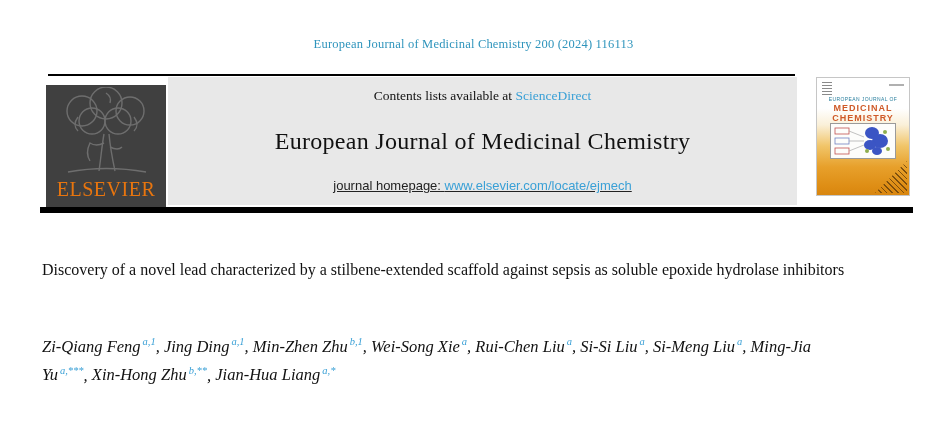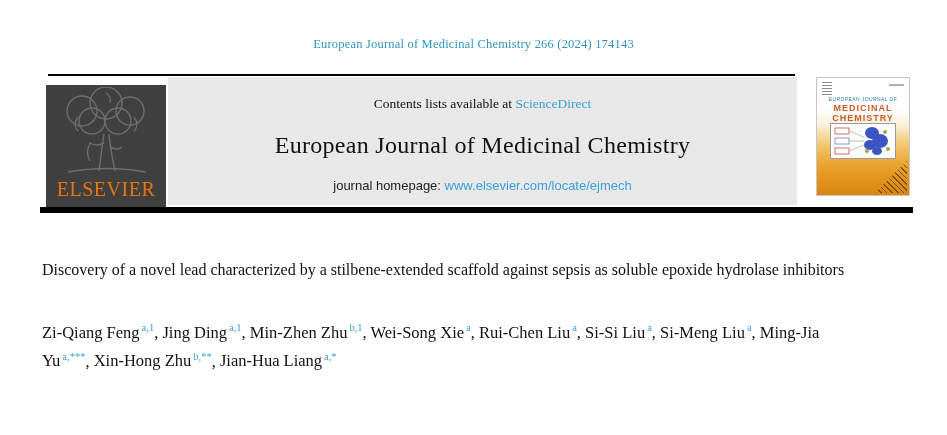--- a/index.html
+++ b/index.html
@@ -19,26 +19,26 @@
   .logo-cell{position:absolute; top:85px; left:46px; width:120px; height:126px; background:#404040; text-align:center;}
   .tree-icon{display:block; margin:2px auto 0 auto;}
   .elsevier-wordmark{
     display:block; margin-top:1px; font-size:20px; color:var(--elsevier-orange,#e8750e);
     letter-spacing:.5px; font-family:"Liberation Serif", serif;
   }
   .banner{
     position:absolute; top:77px; left:168px; width:629px; height:128px;
     background:var(--banner-gray,#e8e8e8);
     display:flex; flex-direction:column; justify-content:space-between;
-    text-align:center; box-sizing:border-box; padding:19px 0 12px 0;
+    text-align:center; box-sizing:border-box; padding:11px 0 12px 0;
   }
   .contents-line{font-size:13.5px; color:#111;}
   .link{color:var(--link-blue,#3aa0d6); text-decoration:none; cursor:pointer;}
   .journal-title{font-size:24px; color:#111; letter-spacing:.3px;}
-  .homepage-line{font-family:"Liberation Sans", sans-serif; font-size:13px; color:#222;}
+  .homepage-line{font-family:"Liberation Sans", sans-serif; font-size:13px; color:#222;text-decoration:underline;}
   
   .cover{
     position:absolute; top:77px; left:816px; width:94px; height:119px;
     border:1px solid #c6c6c6; box-sizing:border-box;
     background:linear-gradient(180deg,#ffffff 0%,#ffffff 26%,#faf0d9 40%,#f1c569 58%,#e7a02b 76%,#de8d14 93%,#d88610 100%);
     overflow:hidden;
     text-decoration:underline;
   }
   .cover-logo{position:absolute; top:4px; left:5px; width:10px; height:13px;
     background:repeating-linear-gradient(#8a8a8a 0 1px, transparent 1px 3px);}
@@ -50,36 +50,36 @@
     background:repeating-linear-gradient(45deg, rgba(101,62,10,.8) 0 1px, transparent 1px 4px);
     clip-path:polygon(100% 0, 100% 100%, 0 100%);
   }
   
   .type-label{position:absolute; top:229px; left:44px; font-size:15.5px;}
   .paper-title{
     position:absolute; top:255px; left:42px; width:805px;
     font-size:16px; line-height:29px; color:#111;
   }
   .authors{
-    position:absolute; top:316px; left:42px; width:785px;
-    font-size:16.5px; line-height:24px; color:#111;
+    position:absolute; top:330px; left:42px; width:785px;
+    font-size:16.5px; line-height:24px; color:#111;font-style:italic;
   }
   .authors sup{color:var(--link-blue,#3aa0d6); font-size:10.5px; margin-left:2px;}
   .affiliations{
     position:absolute; top:389px; left:42px; width:868px;
     font-style:italic; font-size:10.8px; line-height:14.5px; color:#222;
   }
   .affiliations sup{font-size:8px; margin-right:1px;}
 </style>
 </head>
 <body>
 
 <div class="page">
 
-  <div class="citation">European Journal of Medicinal Chemistry 266 (2024) 174143</div>
+  <div class="citation">European Journal of Medicinal Chemistry 200 (2024) 116113</div>
 
   <div class="top-rule"></div>
 
   <div class="logo-cell">
     <svg class="tree-icon" width="108" height="90" viewBox="0 0 108 90">
       <g fill="none" stroke="#6e6e6e" stroke-width="1.4">
         <circle cx="30" cy="24" r="15"></circle>
         <circle cx="54" cy="16" r="16"></circle>
         <circle cx="78" cy="24" r="14"></circle>
         <circle cx="40" cy="34" r="13"></circle>

